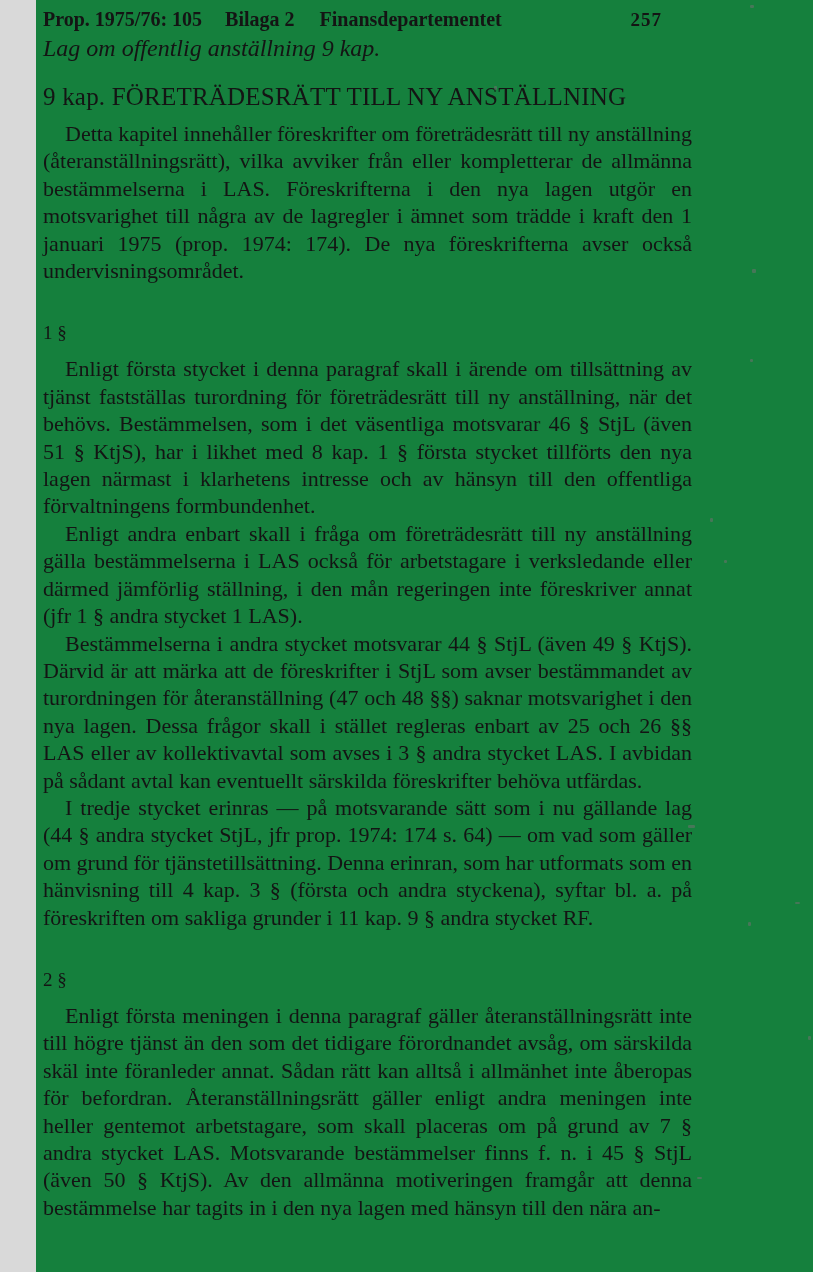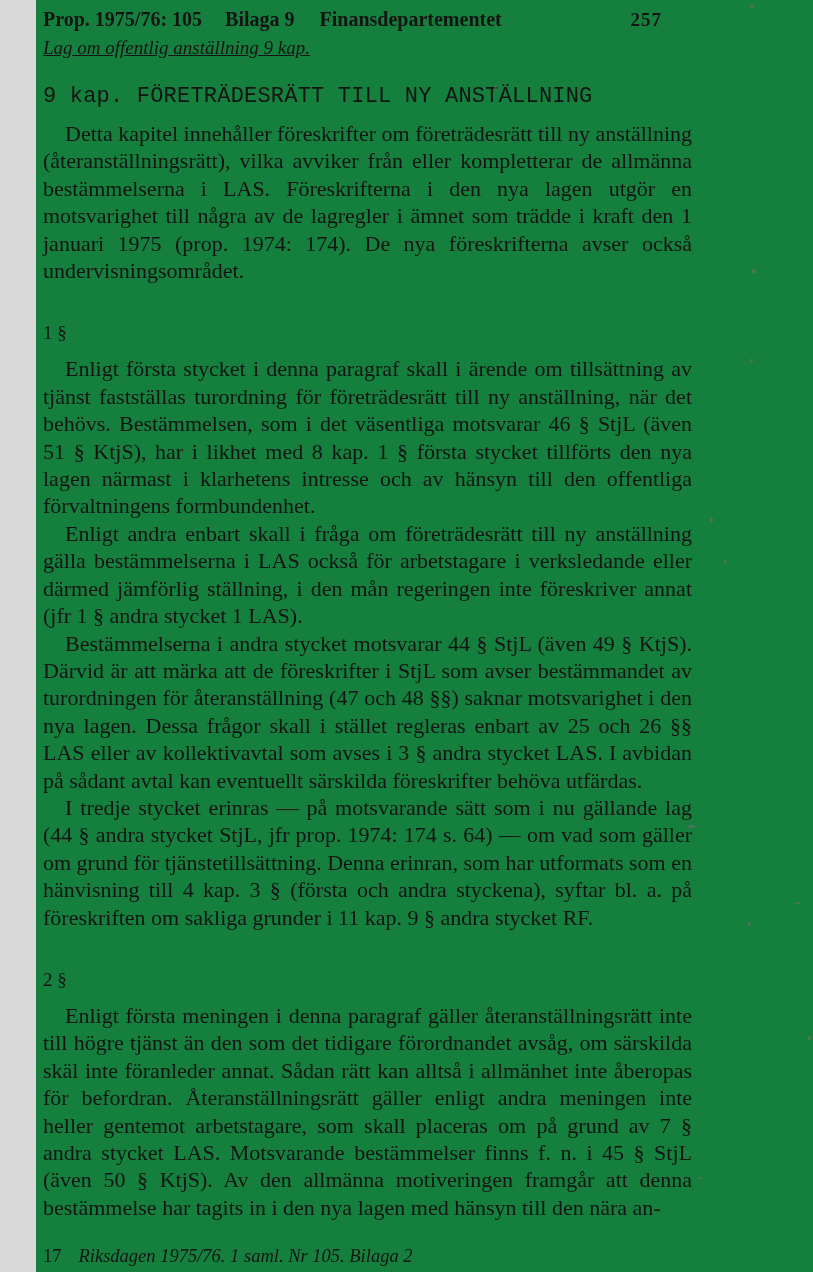--- a/index.html
+++ b/index.html
@@ -12,24 +12,24 @@
     font-family:"Liberation Serif","DejaVu Serif",serif;
     overflow:hidden;
   }
   .content{position:absolute;left:7px;top:7px;width:649px;}
 
   
   .hdr-row{display:flex;align-items:baseline;font-weight:700;font-size:20px;line-height:25px;white-space:nowrap;}
   .hdr-part2{margin-left:23px;}
   .hdr-part3{margin-left:25px;}
   .page-number{margin-left:auto;margin-right:30px;font-weight:700;font-size:19px;letter-spacing:1px;}
-  .subtitle{font-style:italic;font-size:19px;line-height:26px;margin-top:3px;text-decoration:underline;}
+  .subtitle{font-style:italic;font-size:24px;line-height:26px;margin-top:3px;}
 
   
-  .chapter-heading{margin-top:23px;font-size:22px;line-height:25px;letter-spacing:.2px;font-family:Liberation Mono, monospace;}
+  .chapter-heading{margin-top:23px;font-size:25px;line-height:25px;letter-spacing:.2px;}
 
   
   main{display:block;}
   p.para{
     margin:0;
     font-size:22px;line-height:27.4px;
     text-align:justify;
     text-indent:22px;
     hyphens:none;
   }
@@ -47,21 +47,21 @@
 </style>
 </head>
 <body>
 
 <div class="page" style="background: #15803d; color: rgb(20, 20, 20); margin-left: 36px;">
 
   <div class="content">
 
     <div class="hdr-row">
       <span>Prop. 1975/76: 105</span>
-      <span class="hdr-part2">Bilaga 9</span>
+      <span class="hdr-part2">Bilaga 2</span>
       <span class="hdr-part3">Finansdepartementet</span>
       <span class="page-number">257</span>
     </div>
 
     <div class="subtitle">Lag om offentlig anställning 9 kap.</div>
 
     <div class="chapter-heading">9 kap. FÖRETRÄDESRÄTT TILL NY ANSTÄLLNING</div>
 
     <main>
         <p class="para first"><span>Detta kapitel innehåller föreskrifter om företrädesrätt till ny anställning (återanställningsrätt), vilka avviker från eller kompletterar de allmänna bestämmelserna i LAS. Föreskrifterna i den nya lagen utgör en motsvarighet till några av de lagregler i ämnet som trädde i kraft den 1 januari 1975 (prop. 1974: 174). De nya föreskrifterna avser också undervisningsområdet.</span></p>
@@ -69,23 +69,20 @@
         <p class="para"><span>Enligt </span><span class="it">första stycket</span><span> i denna paragraf skall i ärende om tillsättning av tjänst fastställas turordning för företrädesrätt till ny anställning, när det behövs. Bestämmelsen, som i det väsentliga motsvarar 46 § StjL (även 51 § KtjS), har i likhet med 8 kap. 1 § första stycket tillförts den nya lagen närmast i klarhetens intresse och av hänsyn till den offentliga förvaltningens formbundenhet.</span></p>
         <p class="para"><span>Enligt </span><span class="it">andra enbart</span><span> skall i fråga om företrädesrätt till ny anställning gälla bestämmelserna i LAS också för arbetstagare i verksledande eller därmed jämförlig ställning, i den mån regeringen inte föreskriver annat (jfr 1 § andra stycket 1 LAS).</span></p>
         <p class="para"><span>Bestämmelserna i andra stycket motsvarar 44 § StjL (även 49 § KtjS). Därvid är att märka att de föreskrifter i StjL som avser bestämmandet av turordningen för återanställning (47 och 48 §§) saknar motsvarighet i den nya lagen. Dessa frågor skall i stället regleras enbart av 25 och 26 §§ LAS eller av kollektivavtal som avses i 3 § andra stycket LAS. I avbidan på sådant avtal kan eventuellt särskilda föreskrifter behöva utfärdas.</span></p>
         <p class="para"><span>I </span><span class="it">tredje stycket</span><span> erinras — på motsvarande sätt som i nu gällande lag (44 § andra stycket StjL, jfr prop. 1974: 174 s. 64) — om vad som gäller om grund för tjänstetillsättning. Denna erinran, som har utformats som en hänvisning till 4 kap. 3 § (första och andra styckena), syftar bl. a. på föreskriften om sakliga grunder i 11 kap. 9 § andra stycket RF.</span></p>
         <div class="section-label">2 §</div>
         <p class="para"><span>Enligt </span><span class="it">första meningen</span><span> i denna paragraf gäller återanställningsrätt inte till högre tjänst än den som det tidigare förordnandet avsåg, om särskilda skäl inte föranleder annat. Sådan rätt kan alltså i allmänhet inte åberopas för befordran. Återanställningsrätt gäller enligt </span><span class="it">andra meningen</span><span> inte heller gentemot arbetstagare, som skall placeras om på grund av 7 § andra stycket LAS. Motsvarande bestämmelser finns f. n. i 45 § StjL (även 50 § KtjS). Av den allmänna motiveringen framgår att denna bestämmelse har tagits in i den nya lagen med hänsyn till den nära an-</span></p>
       </main>
 
   </div>
 
-  <div class="footer">
-    <span class="footer-num">17</span><span class="footer-text">Riksdagen 1975/76. 1 saml. Nr 105. Bilaga 2</span>
-  </div>
 
   <div class="speck" style="left:714px;top:5px;width:4px;height:3px;"></div>
   <div class="speck" style="left:458px;top:86px;width:3px;height:4px;"></div>
   <div class="speck" style="left:716px;top:269px;width:4px;height:4px;"></div>
   <div class="speck" style="left:714px;top:359px;width:3px;height:3px;"></div>
   <div class="speck" style="left:674px;top:518px;width:3px;height:4px;"></div>
   <div class="speck" style="left:688px;top:560px;width:3px;height:3px;"></div>
   <div class="speck" style="left:652px;top:825px;width:7px;height:3px;"></div>
   <div class="speck" style="left:759px;top:902px;width:5px;height:2px;"></div>
   <div class="speck" style="left:799px;top:898px;width:4px;height:3px;"></div>

